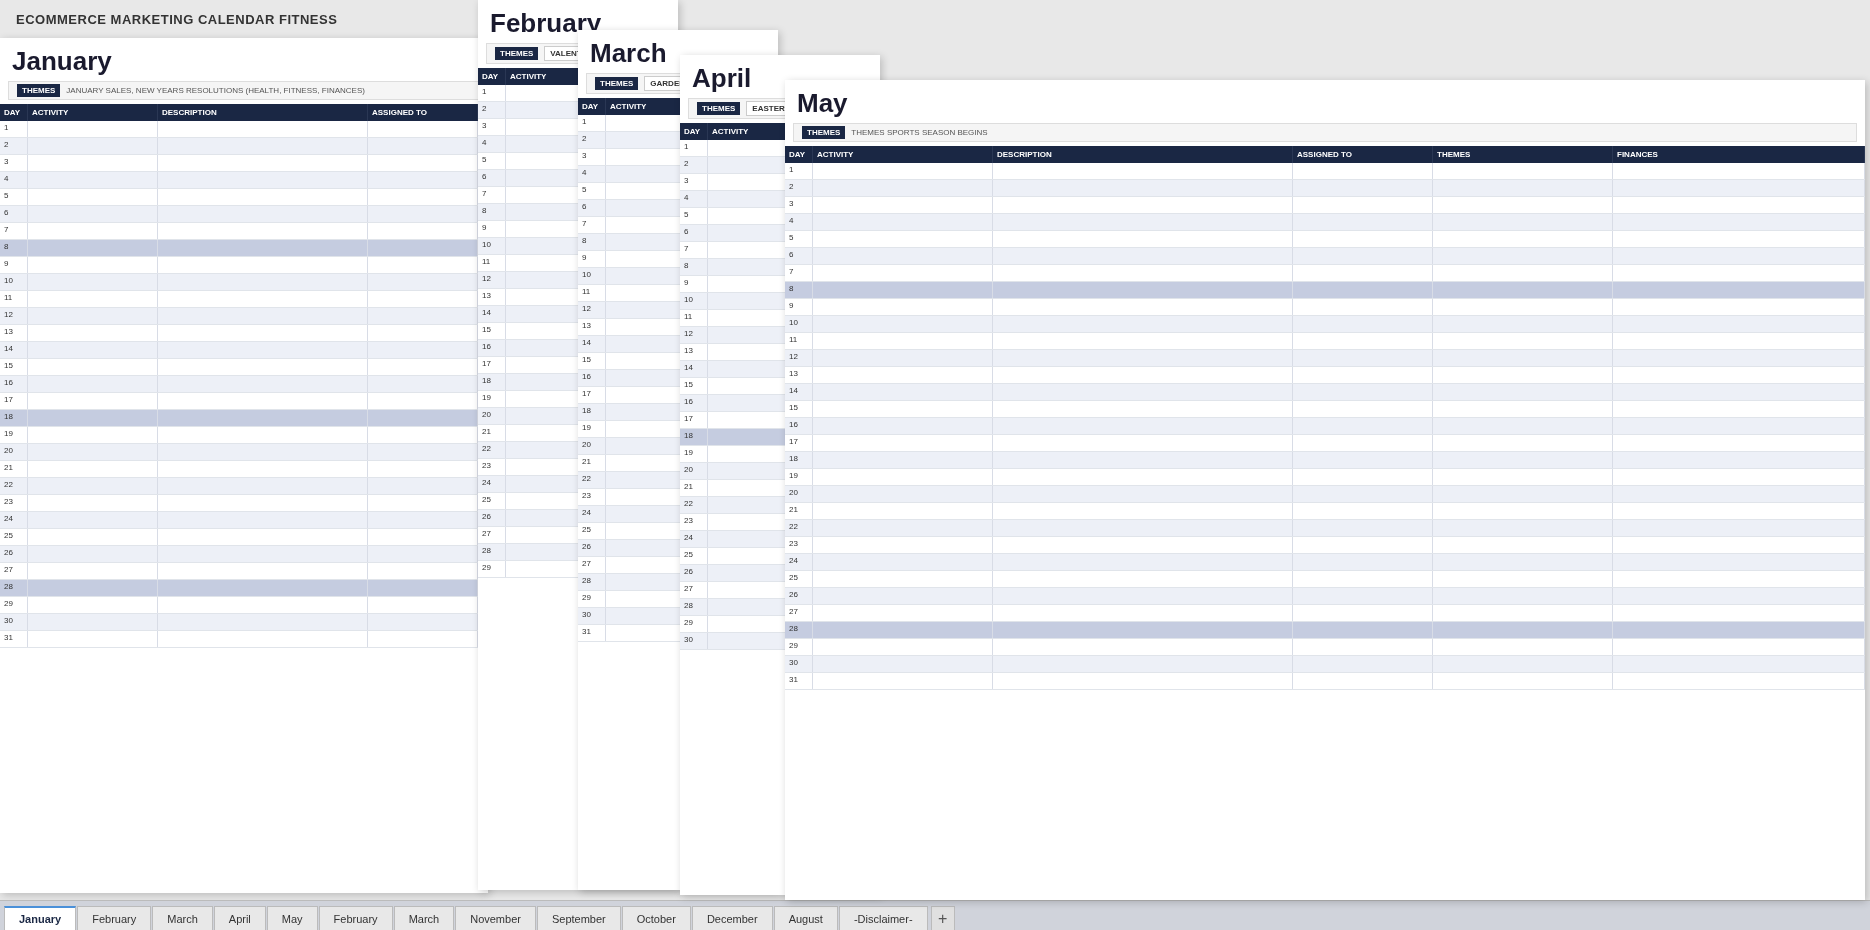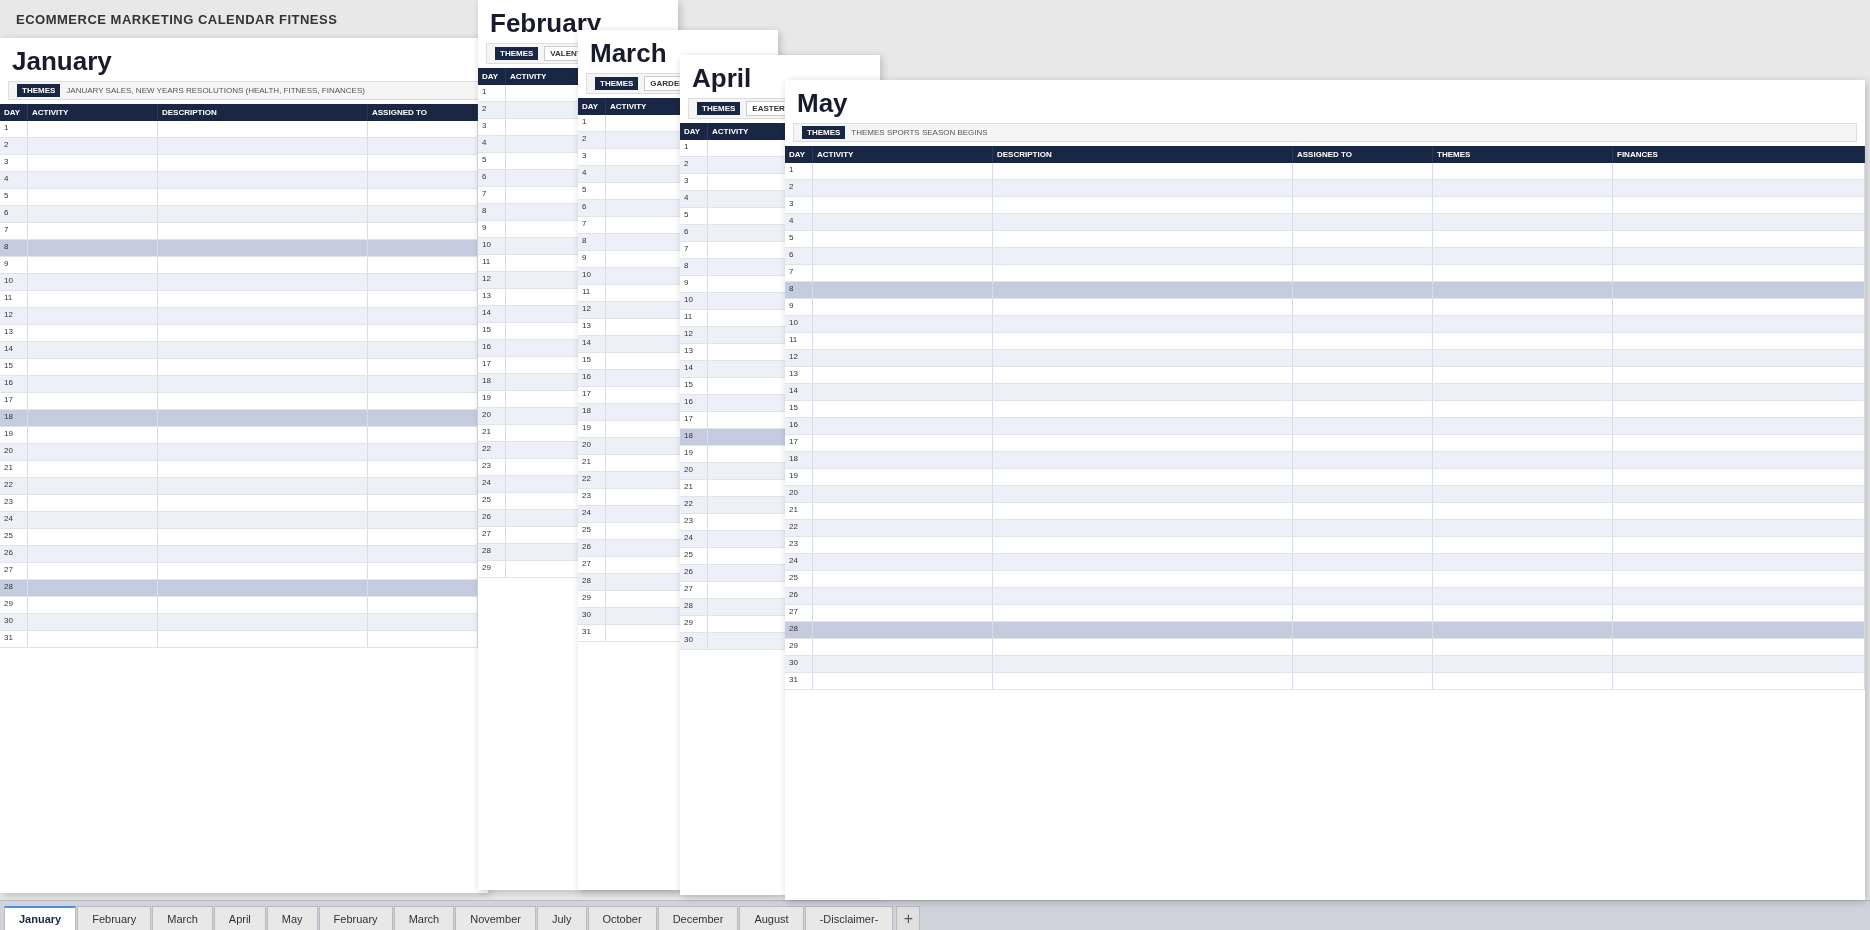--- a/index.html
+++ b/index.html
@@ -1110,21 +1110,21 @@
   <div class="tabs-bar">
     <div id="tabs-container" style="display:flex;align-items:flex-end;">
         <div class="tab active">January</div>
         <div class="tab">February</div>
         <div class="tab">March</div>
         <div class="tab">April</div>
         <div class="tab">May</div>
         <div class="tab">February</div>
         <div class="tab">March</div>
         <div class="tab">November</div>
-        <div class="tab">July</div>
+        <div class="tab">September</div>
         <div class="tab">October</div>
         <div class="tab">December</div>
         <div class="tab">August</div>
         <div class="tab">-Disclaimer-</div>
         <div class="tab-add">+</div>
       </div>
   </div>
 
 </div>
 

